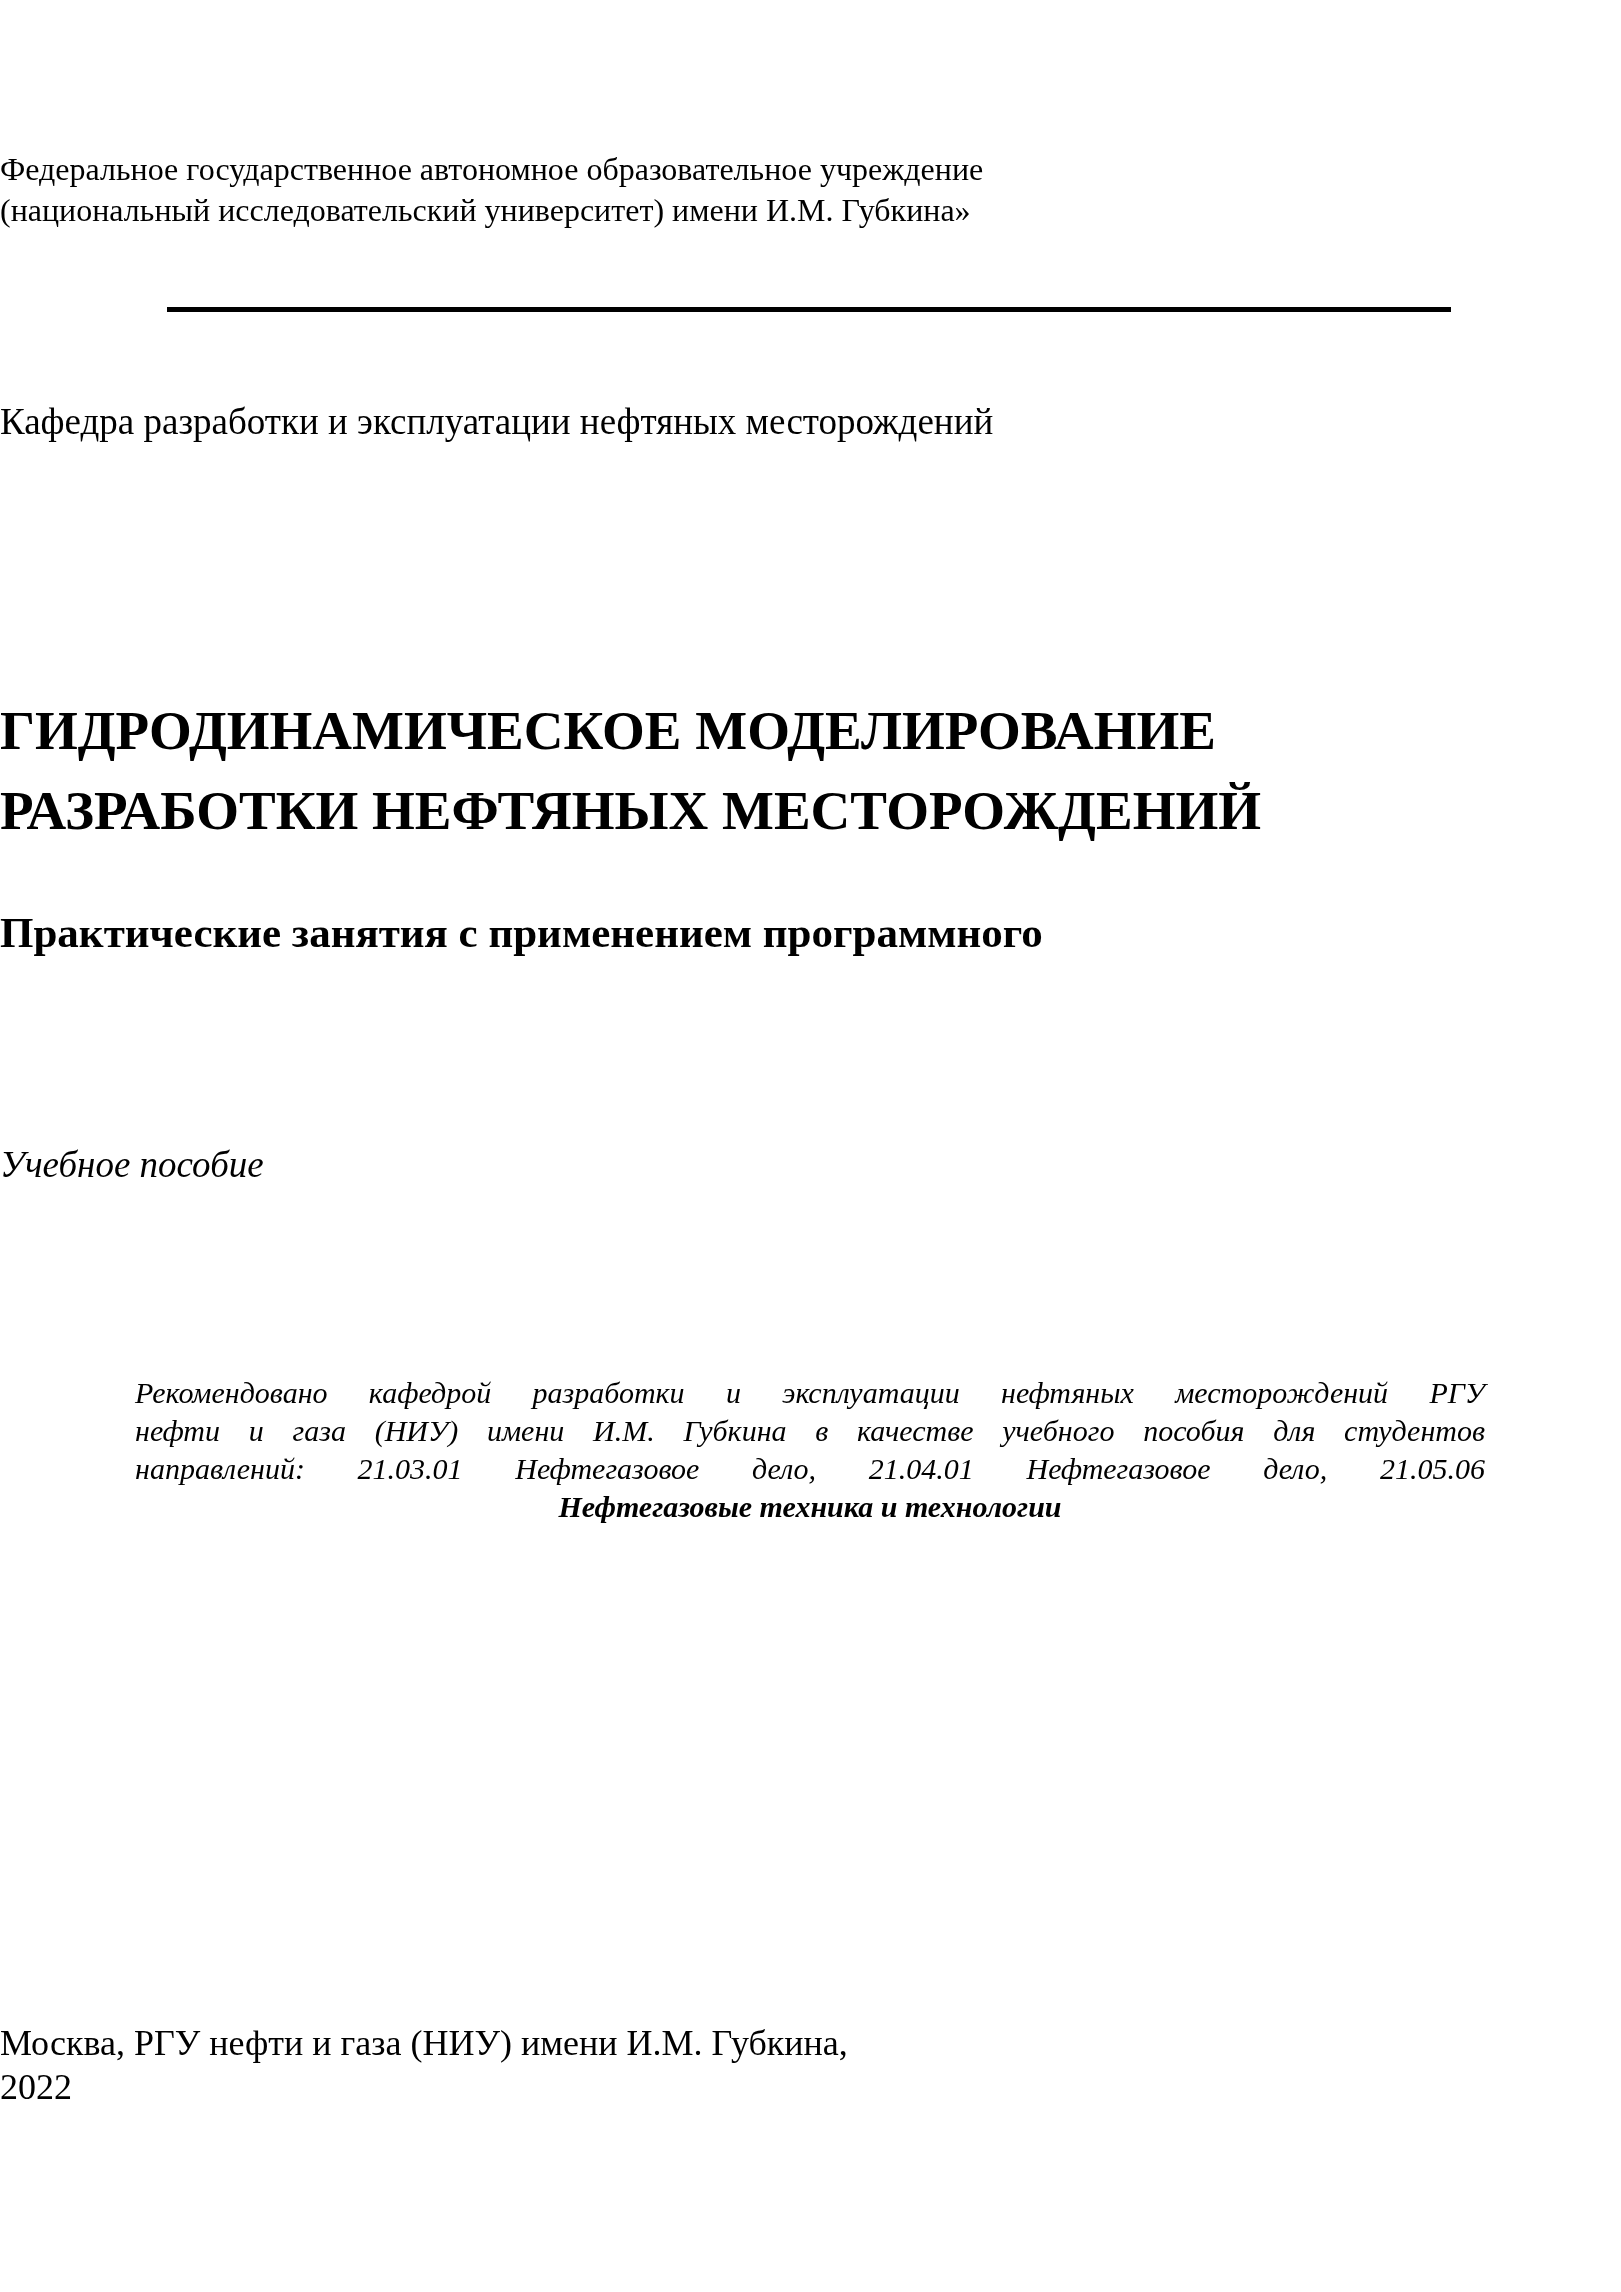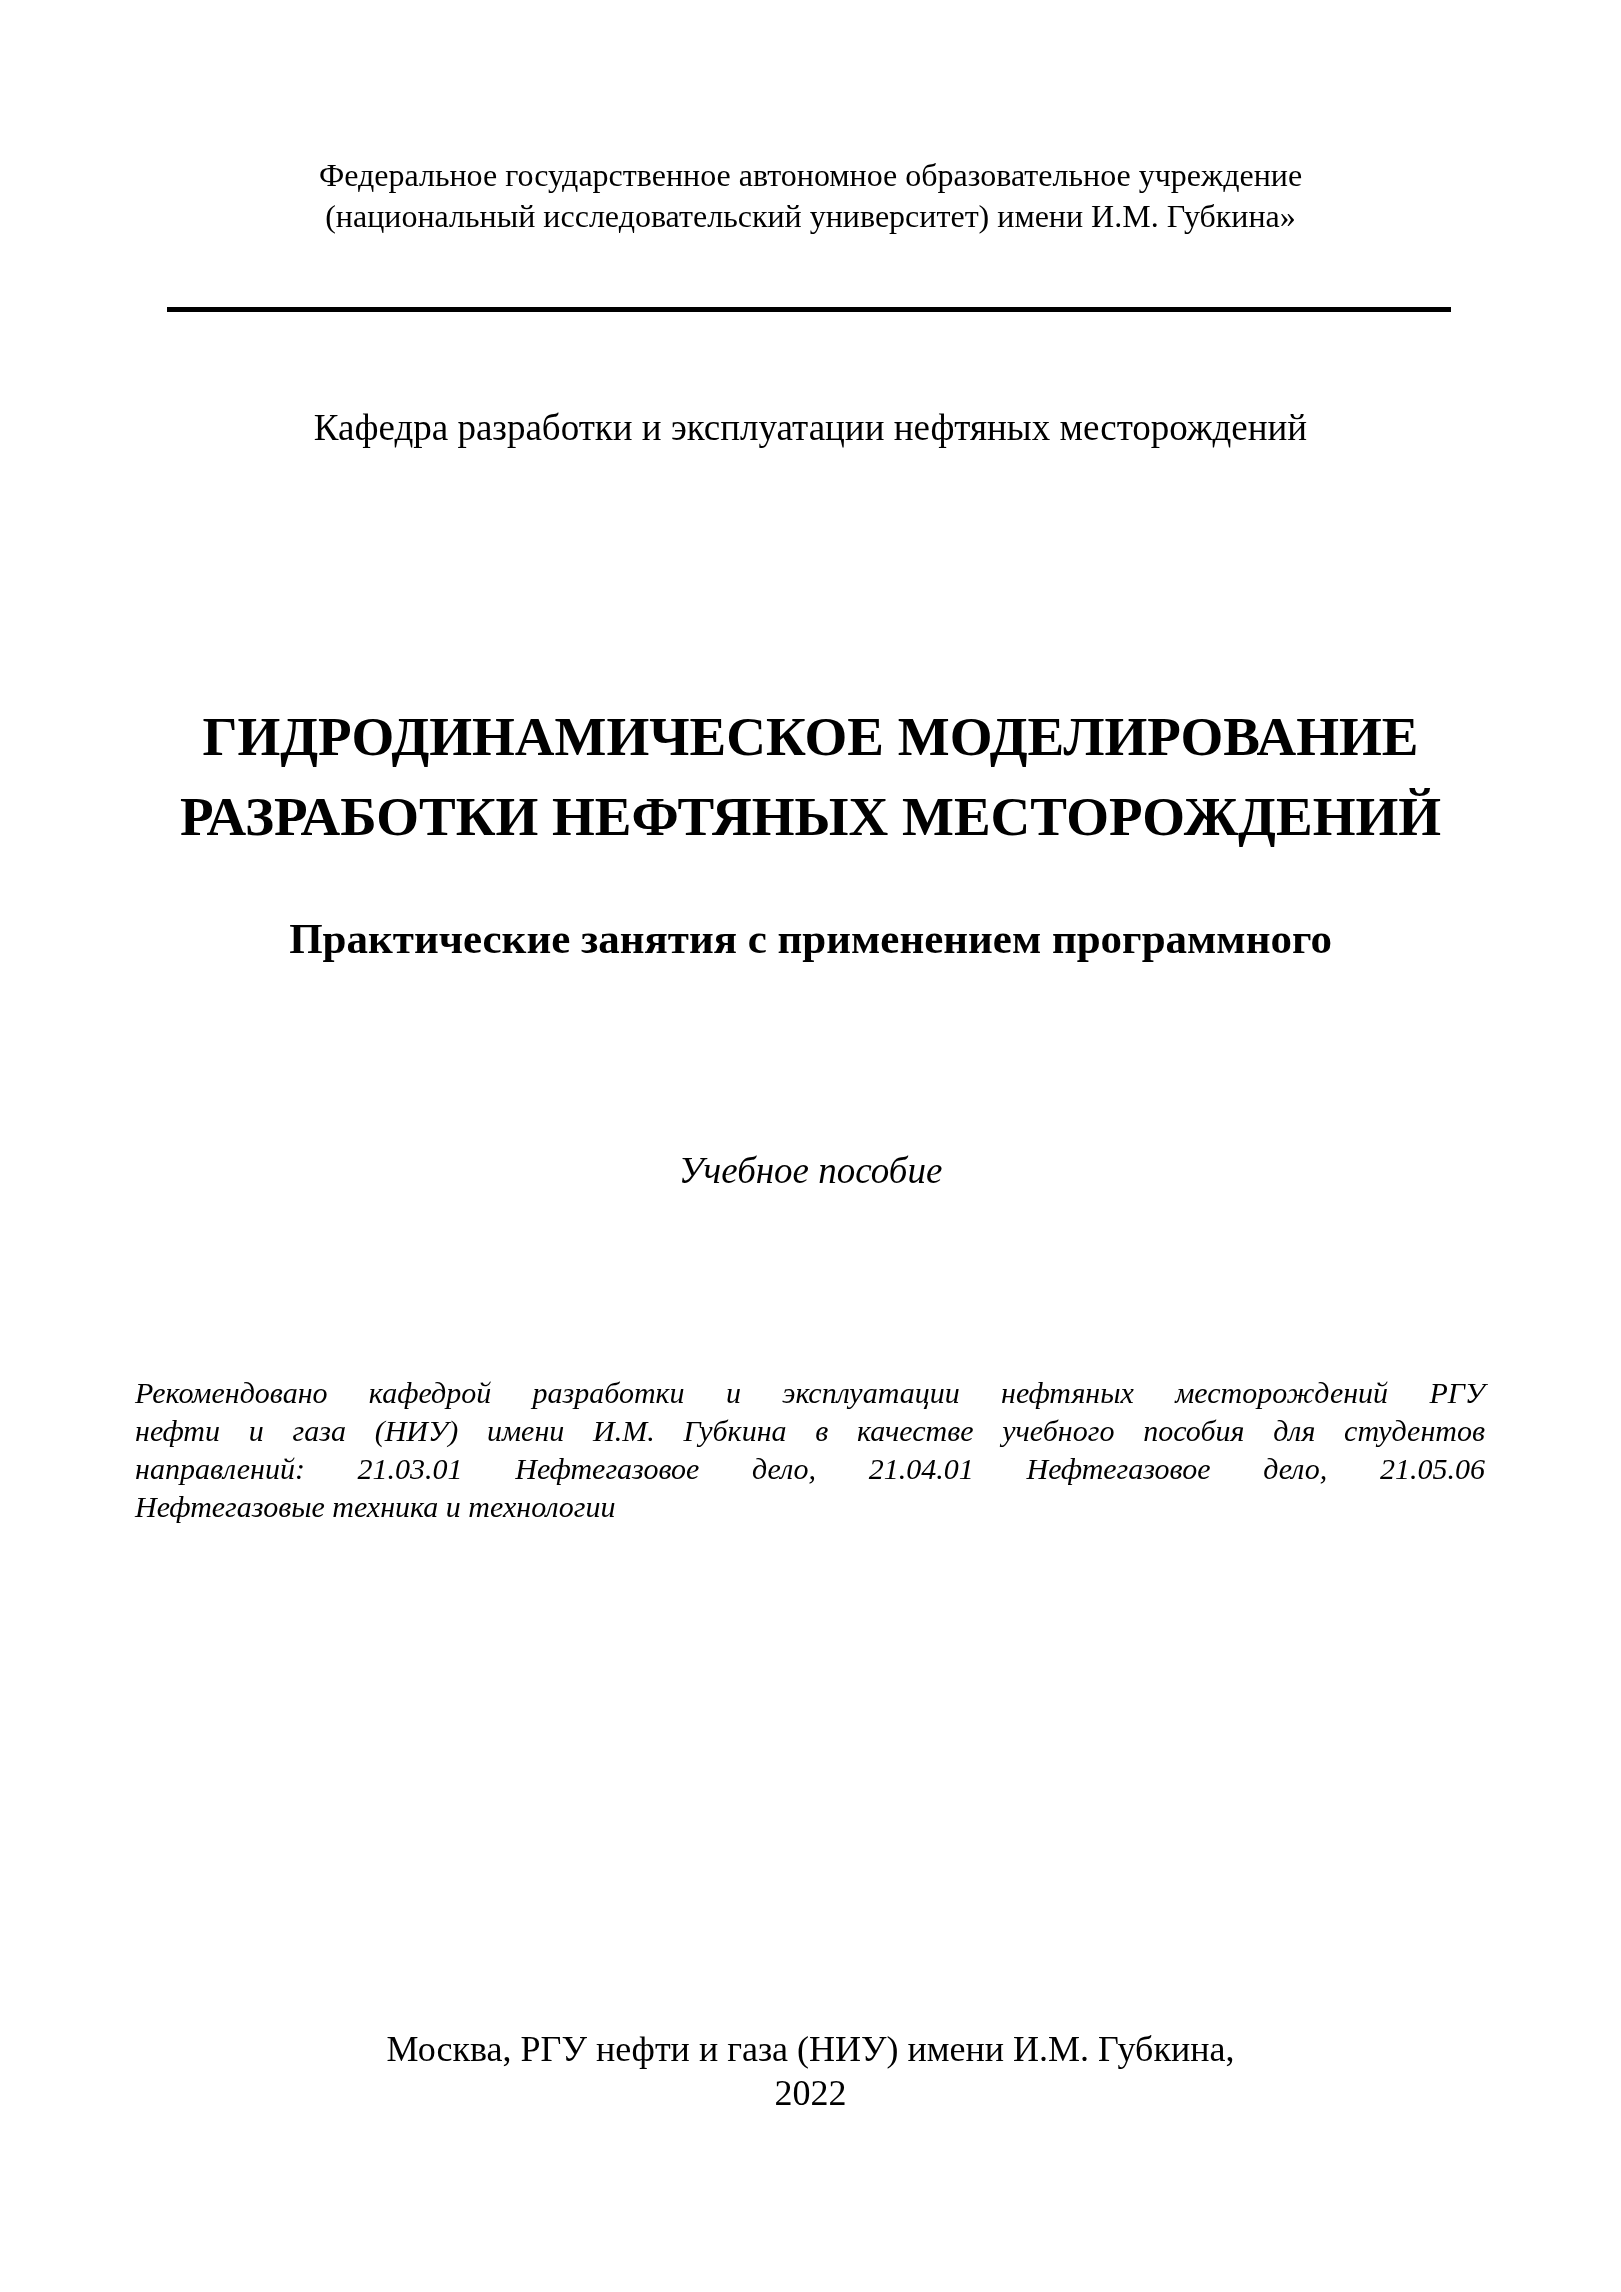--- a/index.html
+++ b/index.html
@@ -13,22 +13,22 @@
     height: 2293px;
     background: #ffffff;
     color: #000000;
     font-family: "Liberation Serif", "DejaVu Serif", serif;
     overflow: hidden;
   }
   .centered {
     position: absolute;
     left: 0;
     right: 0;
-    text-align: center;
-    margin: 6px;
+    text-align: left;
+    margin: 0;
     font-weight: normal;
   }
   .institution {
     top: 149px;
     font-size: 32px;
     line-height: 41px;
   }
   .header-rule {
     position: absolute;
     top: 307px;
@@ -68,21 +68,22 @@
     font-size: 30px;
     line-height: 38px;
     font-style: italic;
   }
   .recommendation .just-line {
     text-align: justify;
     text-align-last: justify;
     white-space: nowrap;
   }
   .recommendation .last-line {
-    text-align: left;
+    text-align: center;
+    font-weight: bold;
   }
   .imprint {
     top: 2021px;
     font-size: 36px;
     line-height: 44px;
   }
 </style>
 </head>
 <body>
 

